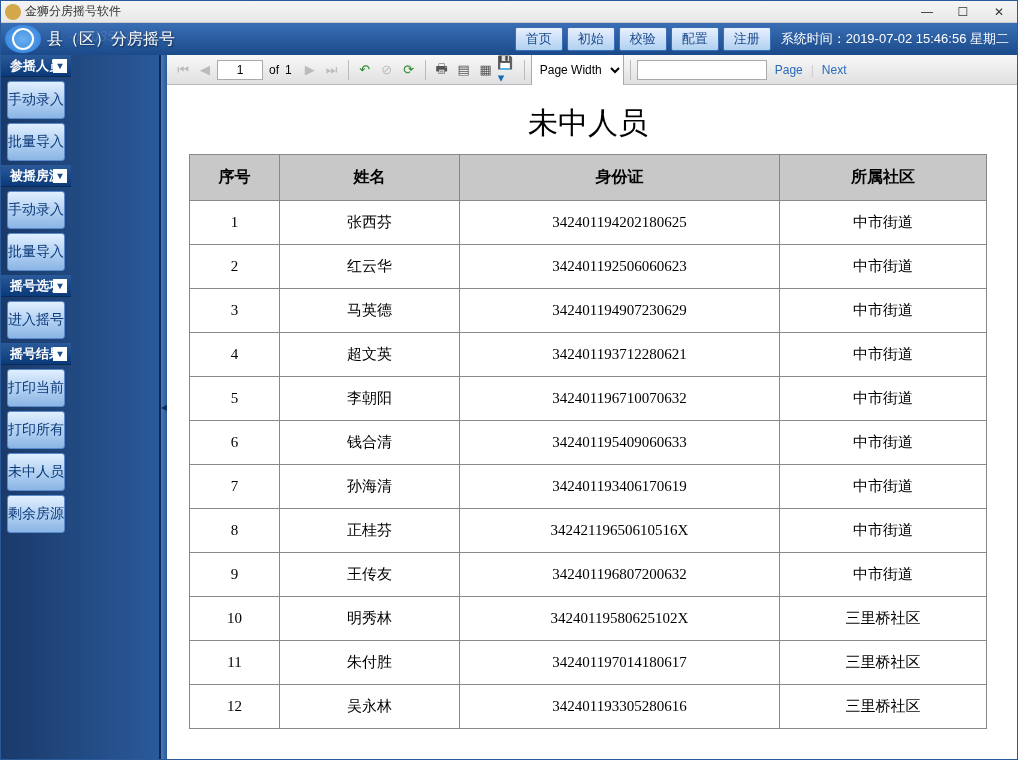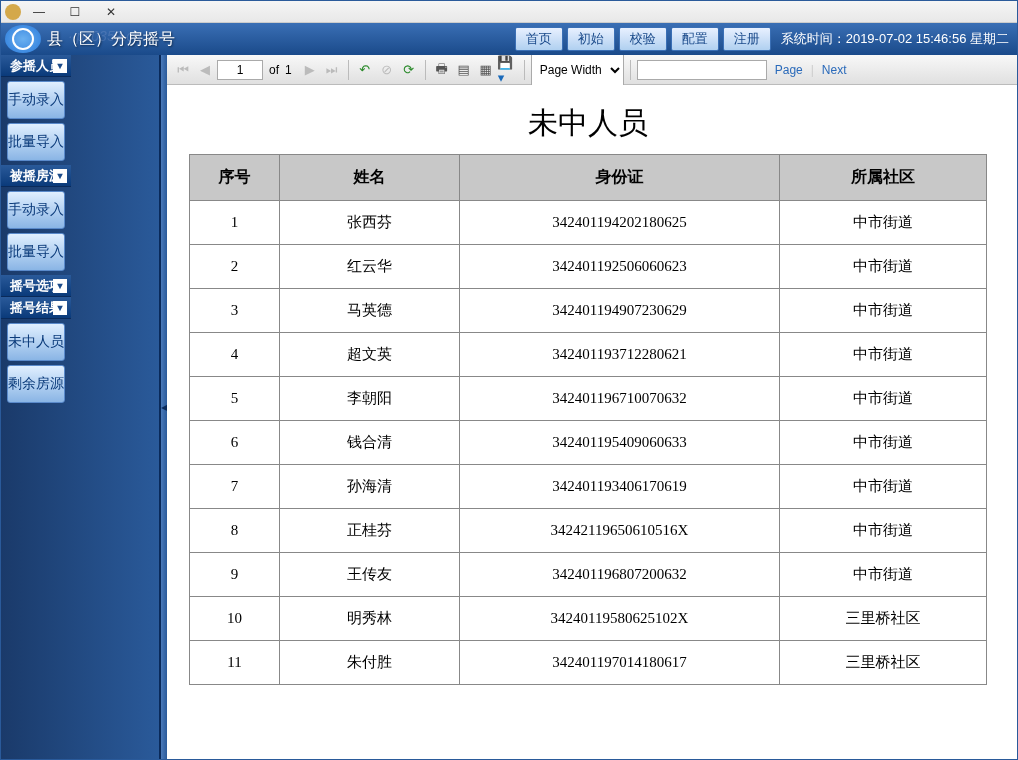--- a/index.html
+++ b/index.html
@@ -55,20 +55,21 @@
     .col-id { width: 320px; }
     
     .watermark { position: absolute; top: 28px; left: 68px; font-size: 14px; color: rgba(120,150,200,0.35); font-style: italic; pointer-events: none; z-index: 5; }
   </style>
 </head>
 <body>
 
 <div class="window">
   <div class="title-bar">
     <div class="icon"></div>
+    <div class="title">金狮分房摇号软件</div>
     <div class="win-btns">
       <div class="win-btn">—</div>
       <div class="win-btn">☐</div>
       <div class="win-btn">✕</div>
     </div>
   </div>
 
   <div class="menu-bar">
     <div class="menu-left">
       <div class="menu-logo"></div>
@@ -89,21 +90,24 @@
   <div class="body-area">
     <div class="sidebar">
       <div id="sidebar-content">
           <div class="sidebar-header">参摇人员<div class="toggle">▾</div></div>
           <div class="sidebar-item">手动录入</div>
           <div class="sidebar-item">批量导入</div>
           <div class="sidebar-header">被摇房源<div class="toggle">▾</div></div>
           <div class="sidebar-item">手动录入</div>
           <div class="sidebar-item">批量导入</div>
           <div class="sidebar-header">摇号选项<div class="toggle">▾</div></div>
+          <div class="sidebar-item">进入摇号</div>
           <div class="sidebar-header">摇号结果<div class="toggle">▾</div></div>
+          <div class="sidebar-item">打印当前</div>
+          <div class="sidebar-item">打印所有</div>
           <div class="sidebar-item">未中人员</div>
           <div class="sidebar-item">剩余房源</div>
         </div>
     </div>
     <div class="collapse-handle">◀</div>
 
     <div class="main">
       <div class="toolbar">
         <div class="tbtn disabled">⏮</div>
         <div class="tbtn disabled">◀</div>
@@ -203,18 +207,24 @@
                 <td>明秀林</td>
                 <td>34240119580625102X</td>
                 <td>三里桥社区</td>
               </tr>
               <tr>
                 <td>11</td>
                 <td>朱付胜</td>
                 <td>342401197014180617</td>
                 <td>三里桥社区</td>
               </tr>
+              <tr>
+                <td>12</td>
+                <td>吴永林</td>
+                <td>342401193305280616</td>
+                <td>三里桥社区</td>
+              </tr>
             </tbody>
         </table>
       </div>
     </div>
   </div>
 </div>
 
 </body></html>

